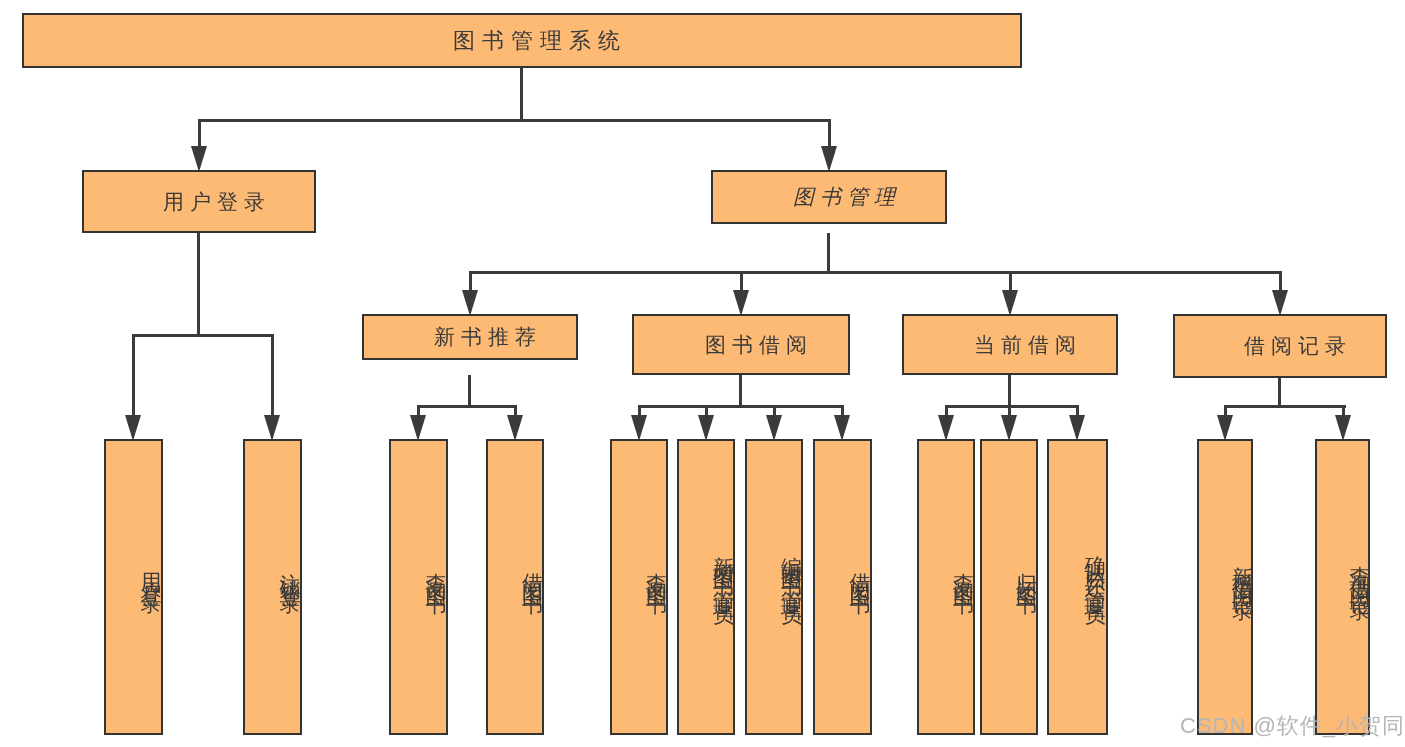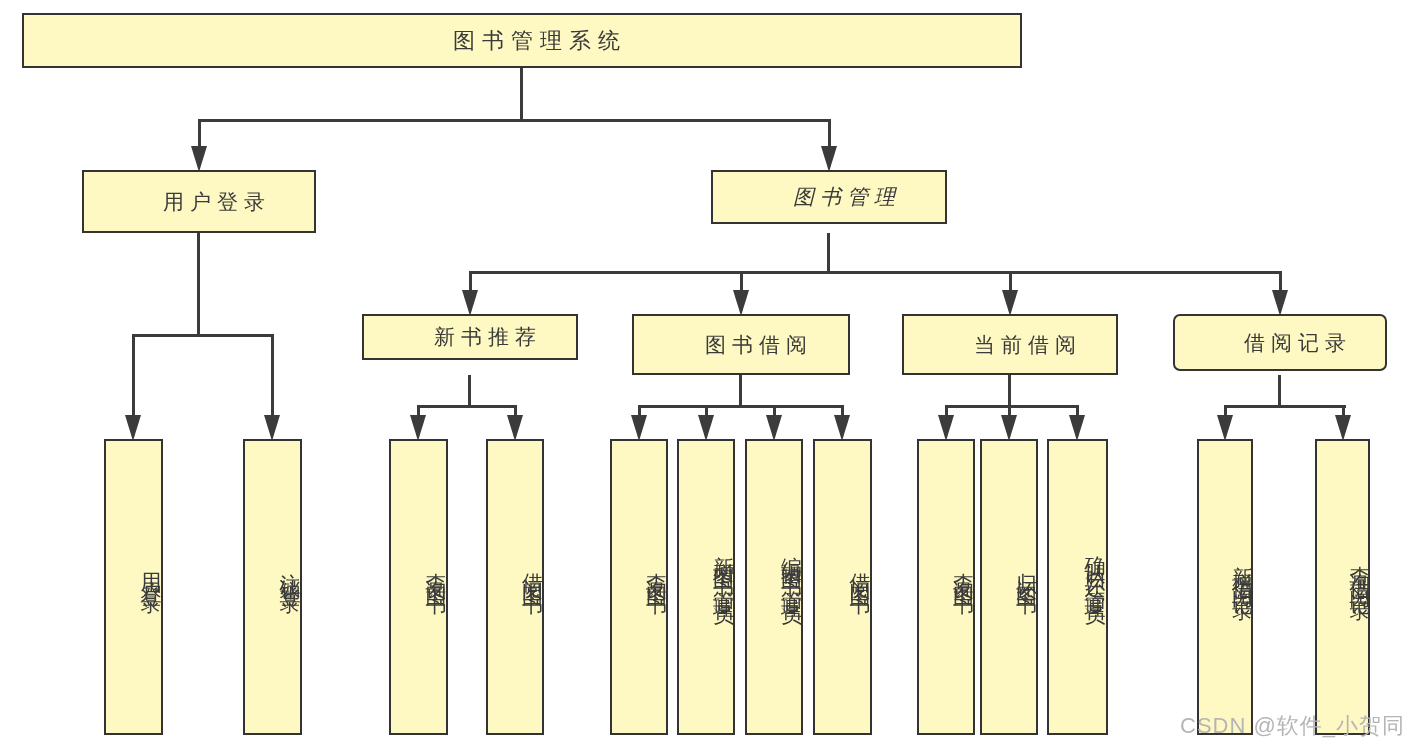--- a/index.html
+++ b/index.html
@@ -8,21 +8,21 @@
     position: relative;
     width: 1405px;
     height: 747px;
     overflow: hidden;
     background: var(--background, #ffffff);
     font-family: "Liberation Sans", "DejaVu Sans", sans-serif;
     color: var(--text, #3a3a3a);
   }
   .node {
     position: absolute;
-    background: #fef9c3;
+    background: #fdba74;
     border: 2.5px solid var(--border, #333333);
     display: flex;
     align-items: center;
     justify-content: center;
     z-index: 2;
     padding-left: 36px;
   }
   .node span {
     font-size: 21px;
     letter-spacing: 6px;
@@ -135,21 +135,21 @@
     </div>
     <div class="node" style="left: 362px; top: 314px; width: 216px; height: 46px;">
       <span>新书推荐</span>
     </div>
     <div class="node" style="left: 632px; top: 314px; width: 218px; height: 61px;">
       <span>图书借阅</span>
     </div>
     <div class="node" style="left: 902px; top: 314px; width: 216px; height: 61px;">
       <span>当前借阅</span>
     </div>
-    <div class="node" style="left: 1173px; top: 314px; width: 214px; height: 57px; border-radius: 7px;">
+    <div class="node" style="left: 1173px; top: 314px; width: 214px; height: 64px;">
       <span>借阅记录</span>
     </div>
     <div class="node v" style="left: 104px; top: 439px; width: 59px; height: 296px;">
       <span>用户登录</span>
     </div>
     <div class="node v" style="left: 243px; top: 439px; width: 59px; height: 296px;">
       <span>注销登录</span>
     </div>
     <div class="node v" style="left: 389px; top: 439px; width: 59px; height: 296px;">
       <span>查询图书</span>

